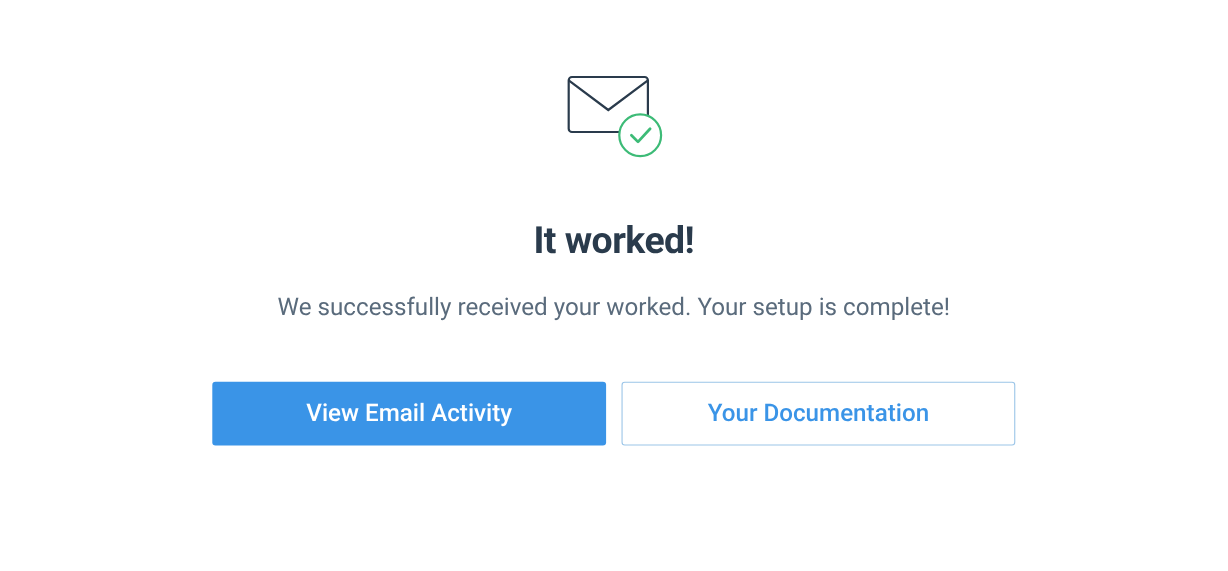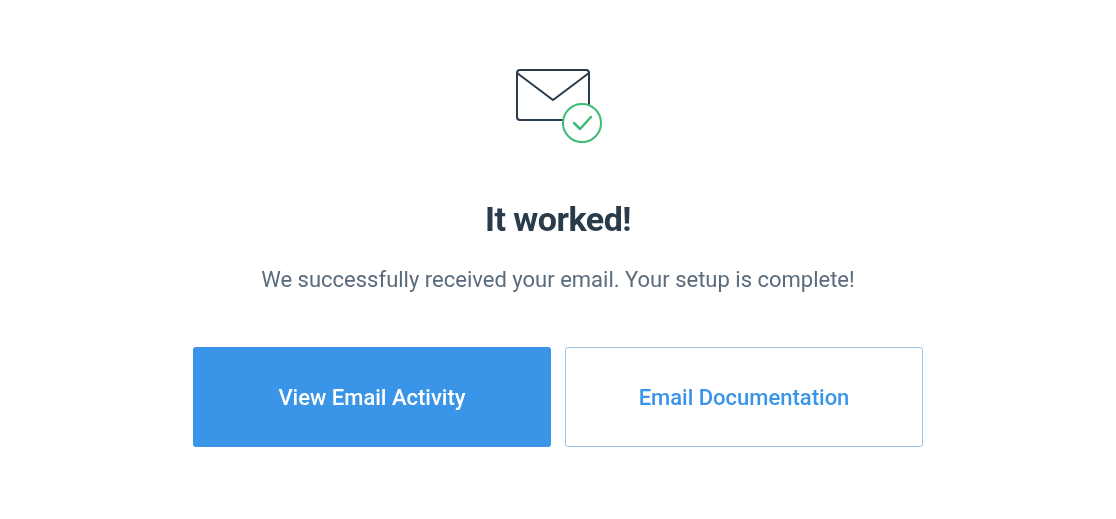--- a/index.html
+++ b/index.html
@@ -32,21 +32,21 @@
       color: #5a6b7c;
       margin-bottom: 55px;
       font-weight: 400;
     }
     .button-row {
       display: flex;
       gap: 14px;
     }
     .btn {
       width: 358px;
-      height: 100px;
+      height: 58px;
       font-size: 22px;
       font-weight: 500;
       border-radius: 3px;
       cursor: pointer;
       display: flex;
       align-items: center;
       justify-content: center;
       font-family: inherit;
     }
     .btn-primary {
@@ -67,18 +67,18 @@
   <svg width="92" height="80" viewBox="0 0 92 80" fill="none">
     <rect x="5" y="5" width="72" height="50" rx="3" stroke="#2a3b4c" stroke-width="2" fill="none"></rect>
     <path d="M5 8 L41 35 L77 8" stroke="#2a3b4c" stroke-width="2" fill="none"></path>
     <circle cx="70" cy="58" r="19" fill="#ffffff" stroke="#3dbb77" stroke-width="2"></circle>
     <path d="M62 58 L68 64 L79 52" stroke="#3dbb77" stroke-width="2.5" fill="none" stroke-linecap="round" stroke-linejoin="round"></path>
   </svg>
 </div>
 
 <h1 class="heading">It worked!</h1>
 
-<p class="description">We successfully received your email. Your setup is complete!</p>
+<p class="description">We successfully received your worked. Your setup is complete!</p>
 
 <div class="button-row">
   <button class="btn btn-primary">View Email Activity</button>
-  <button class="btn btn-secondary">Email Documentation</button>
+  <button class="btn btn-secondary">Your Documentation</button>
 </div>
 
 </body></html>

